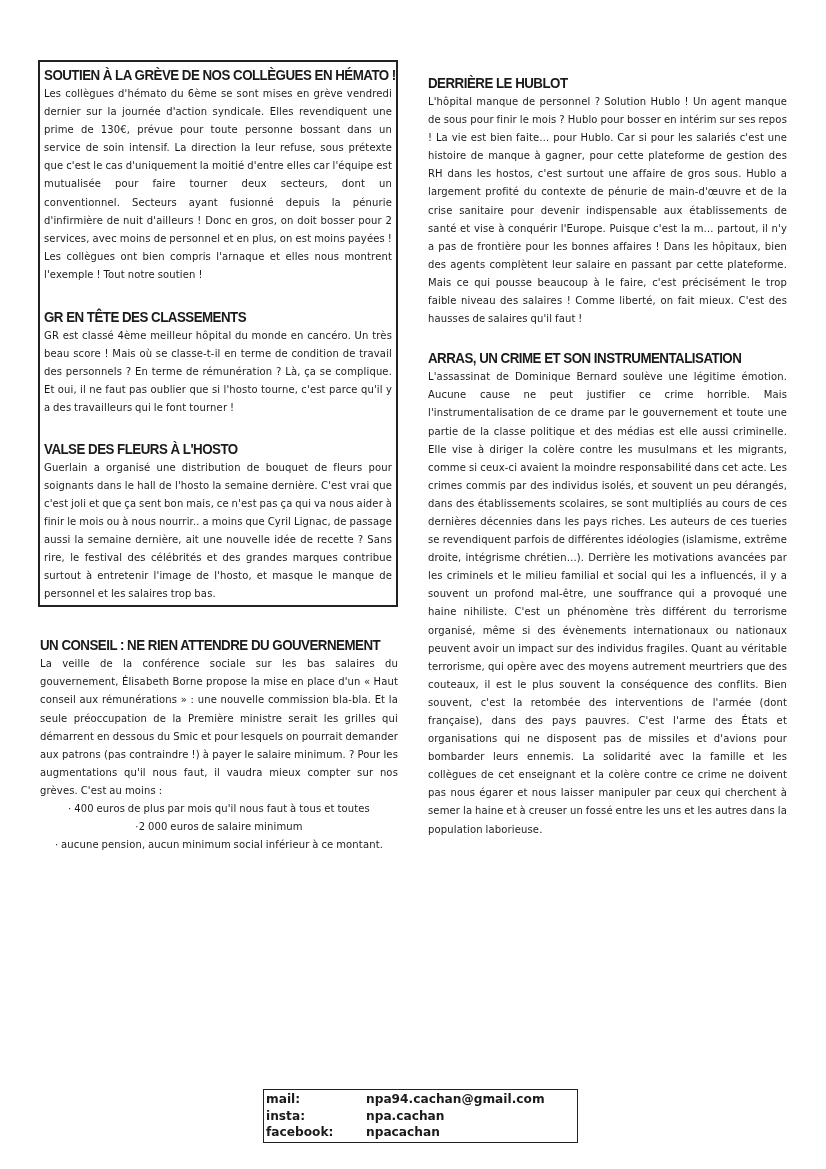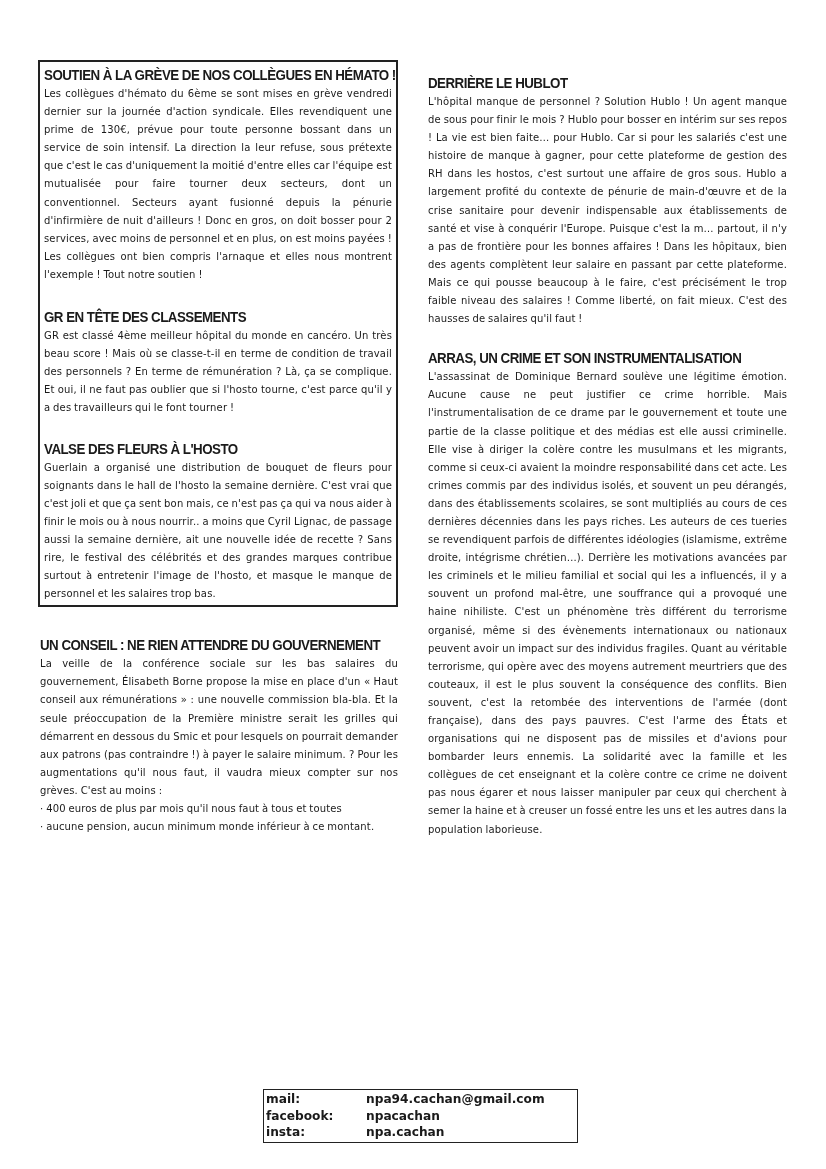--- a/index.html
+++ b/index.html
@@ -61,21 +61,21 @@
     .gap-a { height: 23px; }
     .gap-b { height: 21px; }
     .gap-c { height: 20px; }
     .unboxed {
       margin-top: 28px;
       padding-left: 2px;
       width: 358px;
     }
     .bullet-line {
       display: block;
-      text-align: left;
+      text-align: center;
     }
     .right-article .body-text { }
     .contact-box {
       position: absolute;
       left: 263px;
       top: 1089px;
       width: 315px;
       border: 1px solid #222;
       box-sizing: border-box;
       padding: 1px 2px;
@@ -112,21 +112,22 @@
       <h2 class="headline">VALSE DES FLEURS À L'HOSTO</h2>
       <p class="body-text">Guerlain a organisé une distribution de bouquet de fleurs pour soignants dans le hall de l'hosto la semaine dernière. C'est vrai que c'est joli et que ça sent bon mais, ce n'est pas ça qui va nous aider à finir le mois ou à nous nourrir.. a moins que Cyril Lignac, de passage aussi la semaine dernière, ait une nouvelle idée de recette ? Sans rire, le festival des célébrités et des grandes marques contribue surtout à entretenir l'image de l'hosto, et masque le manque de personnel et les salaires trop bas.</p>
     </div>
   </div>
 
   <div class="unboxed article">
     <h2 class="headline">UN CONSEIL : NE RIEN ATTENDRE DU GOUVERNEMENT</h2>
     <p class="body-text">La veille de la conférence sociale sur les bas salaires du gouvernement, Élisabeth Borne propose la mise en place d'un « Haut conseil aux rémunérations » : une nouvelle commission bla-bla. Et la seule préoccupation de la Première ministre serait les grilles qui démarrent en dessous du Smic et pour lesquels on pourrait demander aux patrons (pas contraindre !) à payer le salaire minimum. ? Pour les augmentations qu'il nous faut, il vaudra mieux compter sur nos grèves. C'est au moins :</p>
     <p class="body-text">
       <span class="bullet-line">· 400 euros de plus par mois qu'il nous faut à tous et toutes</span>
-      <span class="bullet-line">· aucune pension, aucun minimum monde inférieur à ce montant.</span>
+      <span class="bullet-line">·2 000 euros de salaire minimum</span>
+      <span class="bullet-line">· aucune pension, aucun minimum social inférieur à ce montant.</span>
     </p>
   </div>
 </div>
 
 <div class="col-right">
   <div class="article right-article">
     <h2 class="headline">DERRIÈRE LE HUBLOT</h2>
     <p class="body-text">L'hôpital manque de personnel ? Solution Hublo ! Un agent manque de sous pour finir le mois ? Hublo pour bosser en intérim sur ses repos ! La vie est bien faite… pour Hublo. Car si pour les salariés c'est une histoire de manque à gagner, pour cette plateforme de gestion des RH dans les hostos, c'est surtout une affaire de gros sous. Hublo a largement profité du contexte de pénurie de main-d'œuvre et de la crise sanitaire pour devenir indispensable aux établissements de santé et vise à conquérir l'Europe. Puisque c'est la m… partout, il n'y a pas de frontière pour les bonnes affaires ! Dans les hôpitaux, bien des agents complètent leur salaire en passant par cette plateforme. Mais ce qui pousse beaucoup à le faire, c'est précisément le trop faible niveau des salaires ! Comme liberté, on fait mieux. C'est des hausses de salaires qu'il faut !</p>
   </div>
   <div class="gap-c"></div>
@@ -135,20 +136,20 @@
     <p class="body-text">L'assassinat de Dominique Bernard soulève une légitime émotion. Aucune cause ne peut justifier ce crime horrible. Mais l'instrumentalisation de ce drame par le gouvernement et toute une partie de la classe politique et des médias est elle aussi criminelle. Elle vise à diriger la colère contre les musulmans et les migrants, comme si ceux-ci avaient la moindre responsabilité dans cet acte. Les crimes commis par des individus isolés, et souvent un peu dérangés, dans des établissements scolaires, se sont multipliés au cours de ces dernières décennies dans les pays riches. Les auteurs de ces tueries se revendiquent parfois de différentes idéologies (islamisme, extrême droite, intégrisme chrétien…). Derrière les motivations avancées par les criminels et le milieu familial et social qui les a influencés, il y a souvent un profond mal-être, une souffrance qui a provoqué une haine nihiliste. C'est un phénomène très différent du terrorisme organisé, même si des évènements internationaux ou nationaux peuvent avoir un impact sur des individus fragiles. Quant au véritable terrorisme, qui opère avec des moyens autrement meurtriers que des couteaux, il est le plus souvent la conséquence des conflits. Bien souvent, c'est la retombée des interventions de l'armée (dont française), dans des pays pauvres. C'est l'arme des États et organisations qui ne disposent pas de missiles et d'avions pour bombarder leurs ennemis. La solidarité avec la famille et les collègues de cet enseignant et la colère contre ce crime ne doivent pas nous égarer et nous laisser manipuler par ceux qui cherchent à semer la haine et à creuser un fossé entre les uns et les autres dans la population laborieuse.</p>
   </div>
 </div>
 
 <div class="contact-box">
   <div class="contact-row">
     <span class="contact-label">mail:</span>
     <span class="contact-value">npa94.cachan@gmail.com</span>
   </div>
   <div class="contact-row">
+    <span class="contact-label">insta:</span>
+    <span class="contact-value">npa.cachan</span>
+  </div>
+  <div class="contact-row">
     <span class="contact-label">facebook:</span>
     <span class="contact-value">npacachan</span>
-  </div>
-  <div class="contact-row">
-    <span class="contact-label">insta:</span>
-    <span class="contact-value">npa.cachan</span>
   </div>
 </div>
 
 </body></html>

